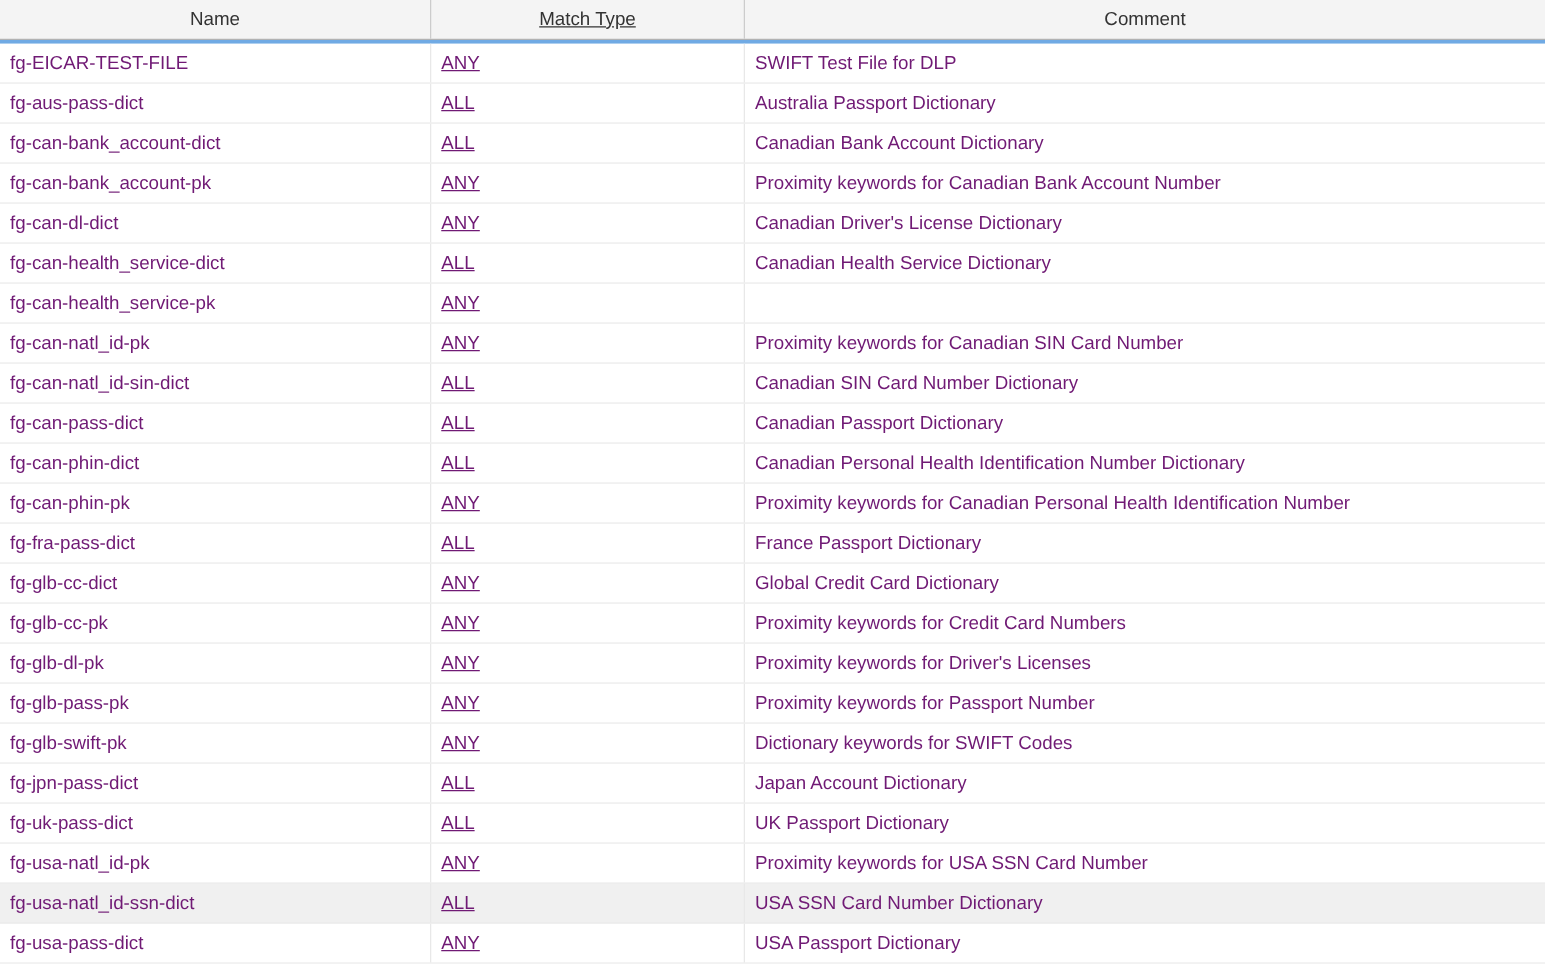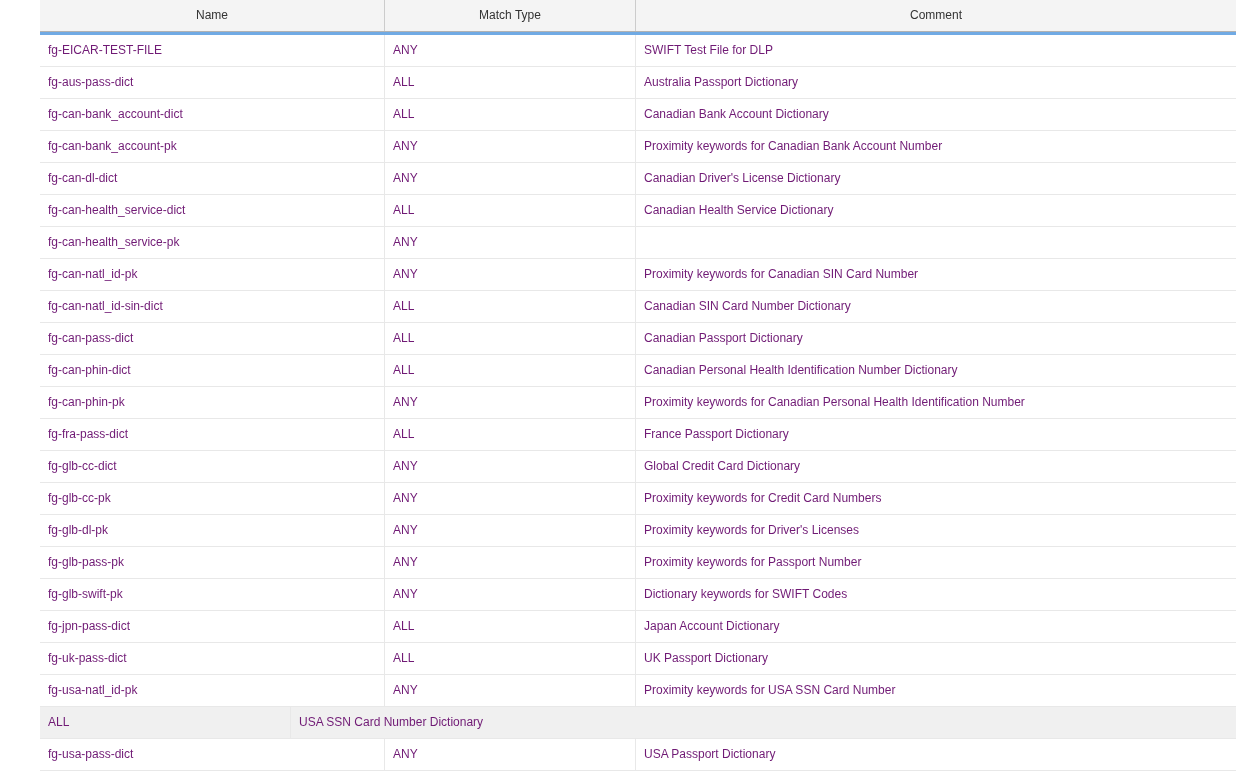--- a/index.html
+++ b/index.html
@@ -5,22 +5,21 @@
   * { margin: 0; padding: 0; box-sizing: border-box; }
   html, body {
     width: 1236px;
     height: 771px;
     overflow: hidden;
     background: #ffffff;
     font-family: "Liberation Sans", "DejaVu Sans", sans-serif;
   }
   .table {
     width: 1236px;
-    font-size: 12px;
-    padding-left: 40px;
+    font-size: 15px;
   }
   .header-row {
     display: flex;
     height: 32px;
     background: #f4f4f4;
     border-bottom: 1px solid #b2b2b2;
     color: #333333;
   }
   .header-cell {
     line-height: 31px;
@@ -44,21 +43,21 @@
   .row.highlighted {
     background: #f0f0f0;
   }
   .cell {
     line-height: 31px;
     padding-left: 8px;
     white-space: nowrap;
     overflow: hidden;
   }
   .col-name   { width: 345px; }
-  .col-match  { width: 251px; }
+  .col-match  { width: 251px; text-decoration: underline; }
   .col-comment{ flex: 1; }
   .header-row .col-name,
   .header-row .col-match { border-right: 1px solid #cccccc; }
   .row .col-name,
   .row .col-match { border-right: 1px solid #e8e8e8; }
 </style>
 </head>
 <body>
 
 <div class="table">
@@ -167,20 +166,21 @@
     <div class="cell col-name">fg-uk-pass-dict</div>
     <div class="cell col-match">ALL</div>
     <div class="cell col-comment">UK Passport Dictionary</div>
   </div>
       <div class="row">
     <div class="cell col-name">fg-usa-natl_id-pk</div>
     <div class="cell col-match">ANY</div>
     <div class="cell col-comment">Proximity keywords for USA SSN Card Number</div>
   </div>
       <div class="row highlighted">
+    <div class="cell col-name">fg-usa-natl_id-ssn-dict</div>
     <div class="cell col-match">ALL</div>
     <div class="cell col-comment">USA SSN Card Number Dictionary</div>
   </div>
       <div class="row">
     <div class="cell col-name">fg-usa-pass-dict</div>
     <div class="cell col-match">ANY</div>
     <div class="cell col-comment">USA Passport Dictionary</div>
   </div>
     </div>
 </div>

